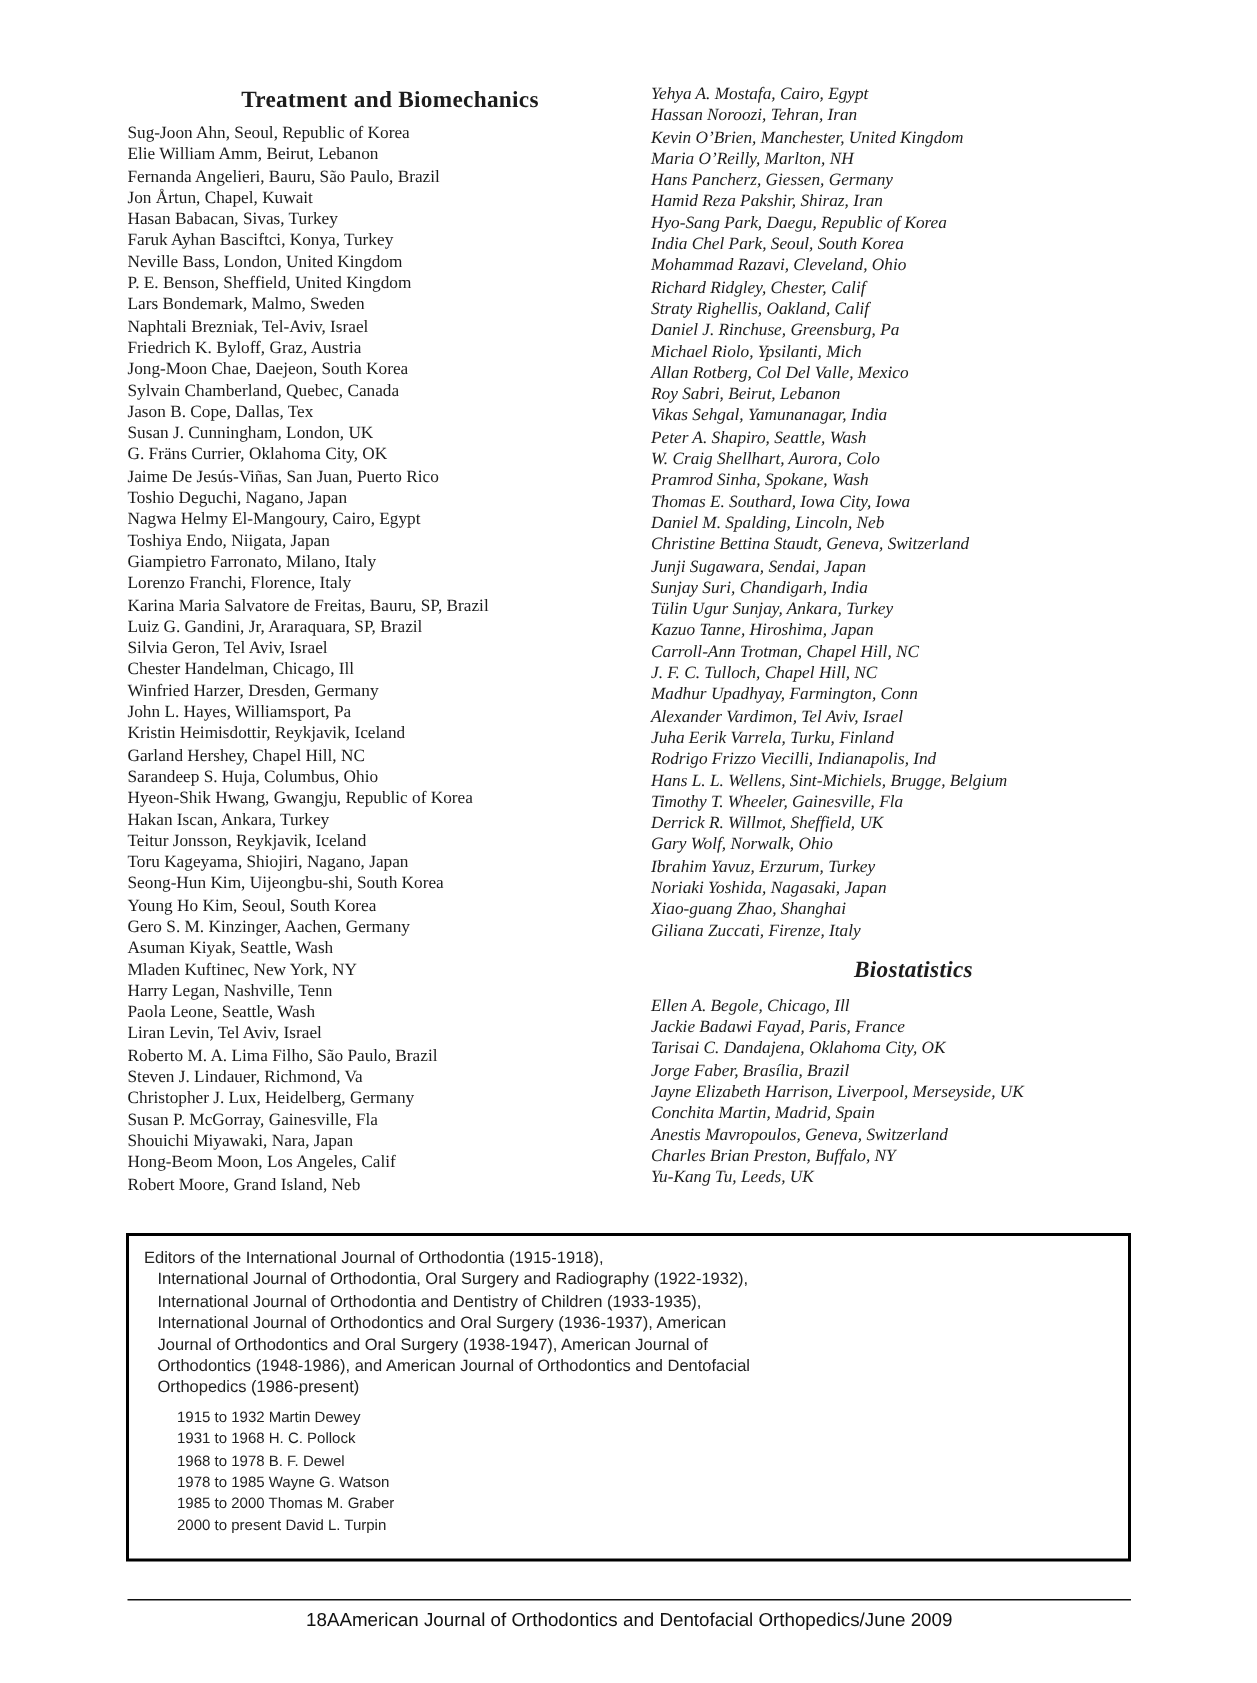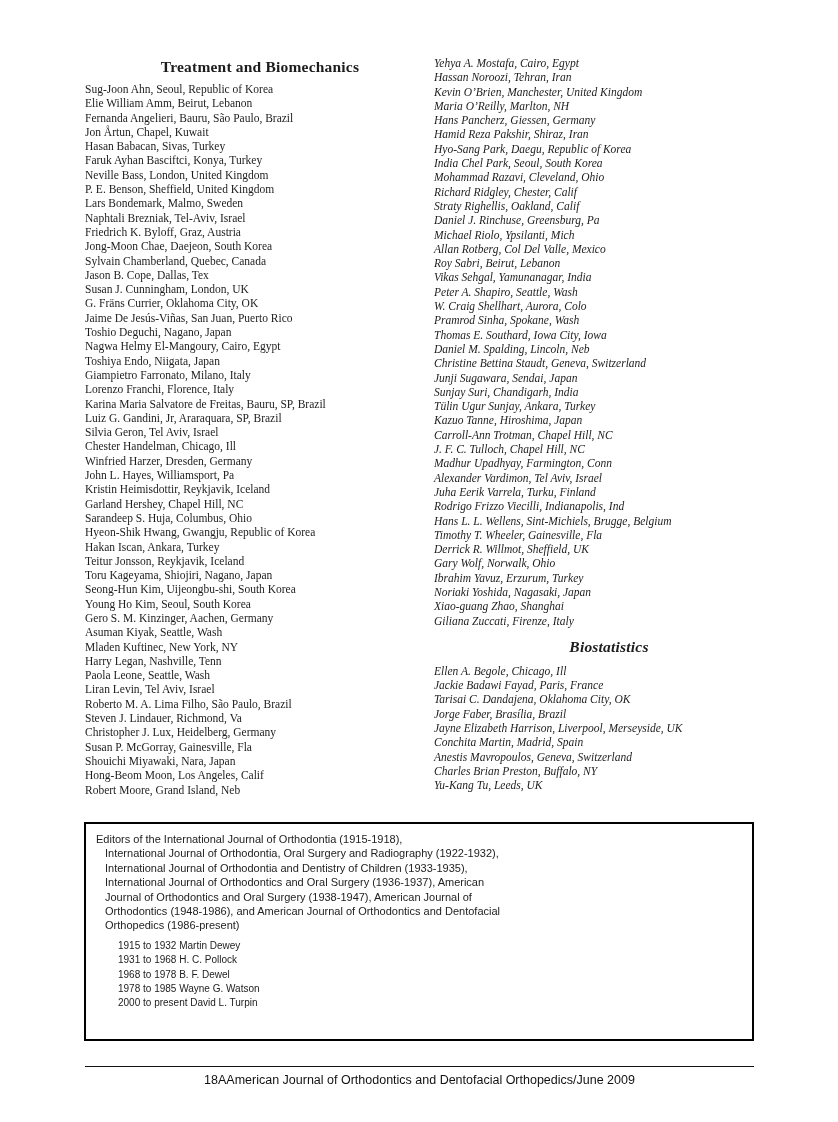--- a/index.html
+++ b/index.html
@@ -168,20 +168,21 @@
         <div class="history-line">International Journal of Orthodontics and Oral Surgery (1936-1937), American</div>
         <div class="history-line">Journal of Orthodontics and Oral Surgery (1938-1947), American Journal of</div>
         <div class="history-line">Orthodontics (1948-1986), and American Journal of Orthodontics and Dentofacial</div>
         <div class="history-line">Orthopedics (1986-present)</div>
       </div>
     <div class="tenures">
         <div class="tenure-line">1915 to 1932 Martin Dewey</div>
         <div class="tenure-line">1931 to 1968 H. C. Pollock</div>
         <div class="tenure-line">1968 to 1978 B. F. Dewel</div>
         <div class="tenure-line">1978 to 1985 Wayne G. Watson</div>
+        <div class="tenure-line">1985 to 2000 Thomas M. Graber</div>
         <div class="tenure-line">2000 to present David L. Turpin</div>
       </div>
   </div>
 
   <div class="footer-rule"></div>
 
   <div class="footer">
     <span>18A</span>
     <span>American Journal of Orthodontics and Dentofacial Orthopedics/June 2009</span>
   </div>

